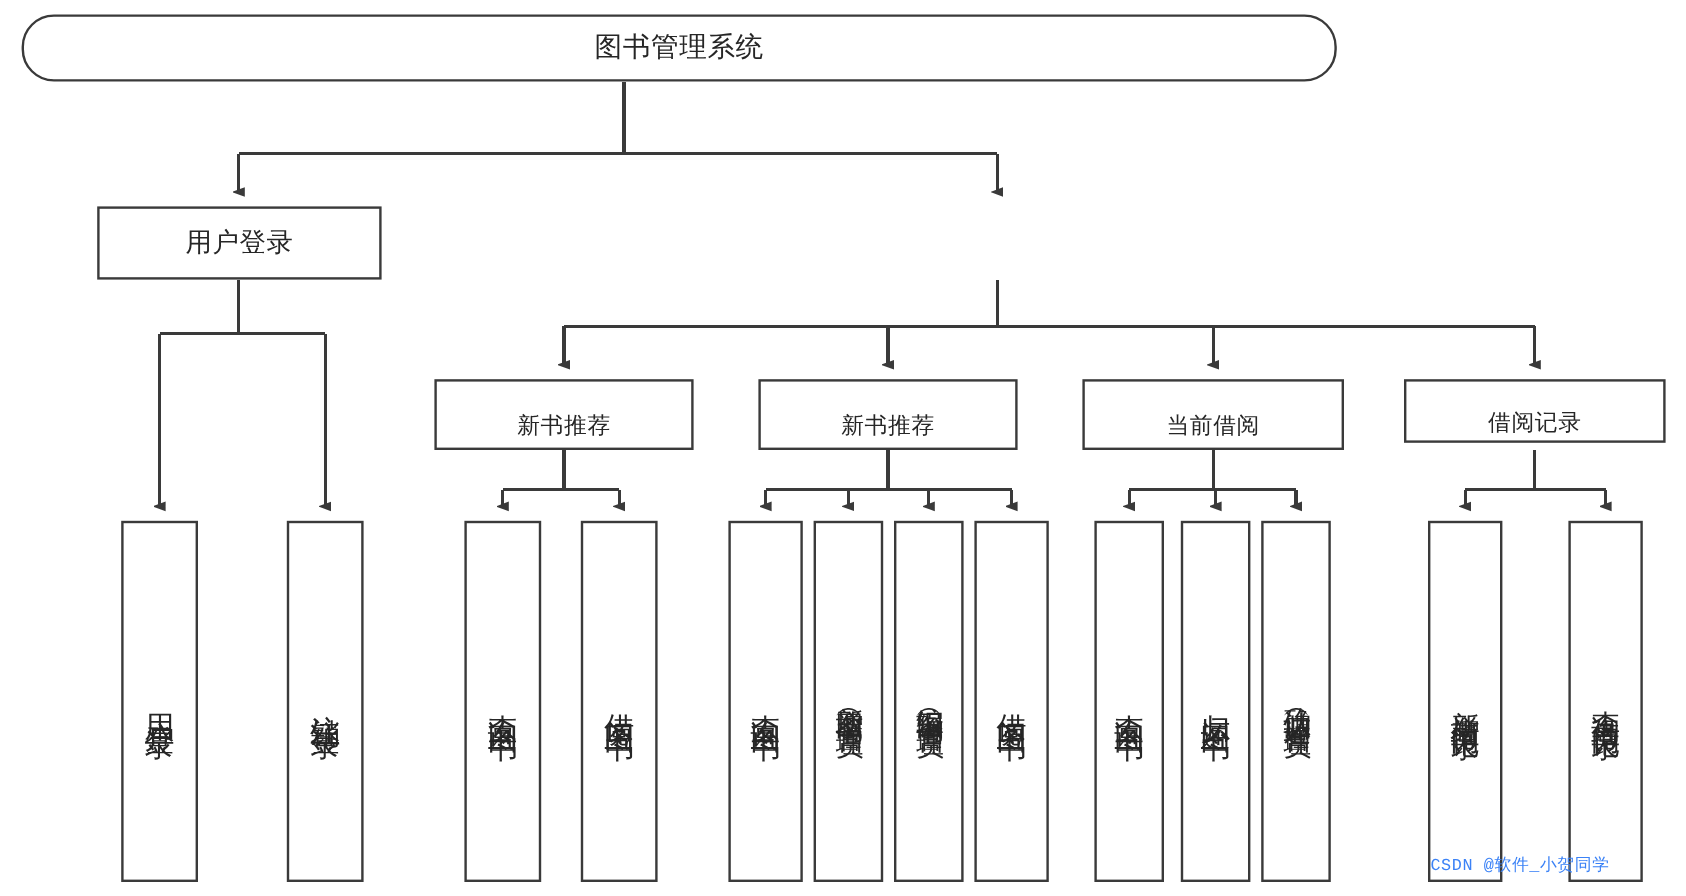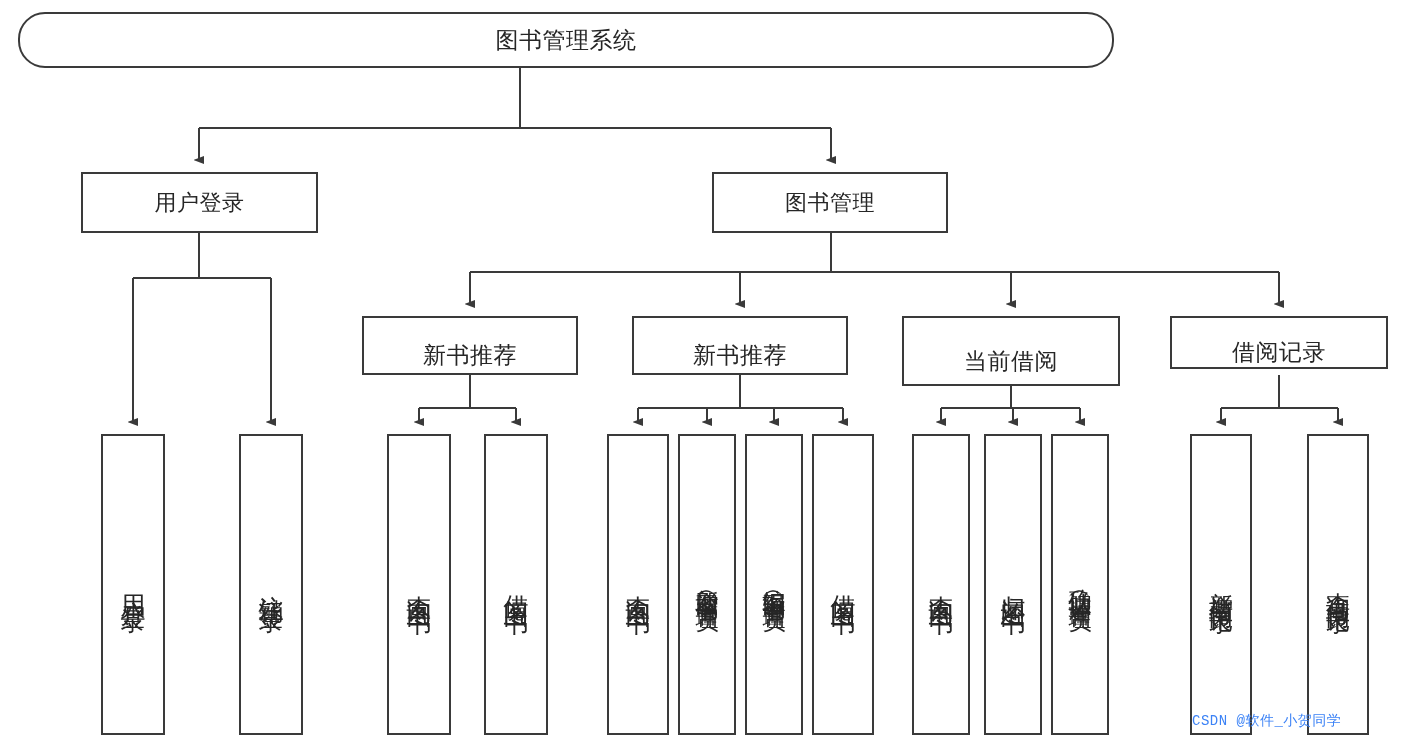--- a/index.html
+++ b/index.html
@@ -35,21 +35,21 @@
     z-index: 3;
   }
   .node-label {
     color: #262626;
     letter-spacing: 0.5px;
     white-space: nowrap;
     line-height: 1.15;
   }
   .node.root .node-label { font-size: 23px; }
   .node.lvl2 .node-label { font-size: 22px; }
-  .node.lvl3 .node-label { font-size: 23px; margin-top: 20px; }
+  .node.lvl3 .node-label { font-size: 19px; margin-top: 20px; }
   .node.leaf {
     align-items: center;
     justify-content: center;
   }
   .node.leaf .node-label {
     writing-mode: vertical-rl;
     text-orientation: upright;
     font-size: 25px;
     letter-spacing: 5px;
     line-height: 1;
@@ -124,31 +124,28 @@
     </g>
   </svg>
 
   <div class="node root" style="left:18px; top:12px; width:1096px; height:56px;border-radius:27px;">
     <span class="node-label">图书管理系统</span>
   </div>
 
   <div class="node lvl2" style="left:81px; top:172px; width:237px; height:61px;">
     <span class="node-label">用户登录</span>
   </div>
-  <div class="node lvl2" style="left:712px; top:172px; width:236px; height:61px;">
-    <span class="node-label">图书管理</span>
-  </div>
 
   <div class="node lvl3" style="left:362px; top:316px; width:216px; height:59px;">
     <span class="node-label">新书推荐</span>
   </div>
   <div class="node lvl3" style="left:632px; top:316px; width:216px; height:59px;">
     <span class="node-label">新书推荐</span>
   </div>
-  <div class="node lvl3" style="left:902px; top:316px; width:218px; height:70px;">
+  <div class="node lvl3" style="left:902px; top:316px; width:218px; height:59px;">
     <span class="node-label">当前借阅</span>
   </div>
   <div class="node lvl3" style="left:1170px; top:316px; width:218px; height:53px;">
     <span class="node-label">借阅记录</span>
   </div>
 
   <div class="node leaf" style="left:101px; top:434px; width:64px; height:301px;">
     <span class="node-label">用户登录</span>
   </div>
   <div class="node leaf" style="left:239px; top:434px; width:64px; height:301px;">

